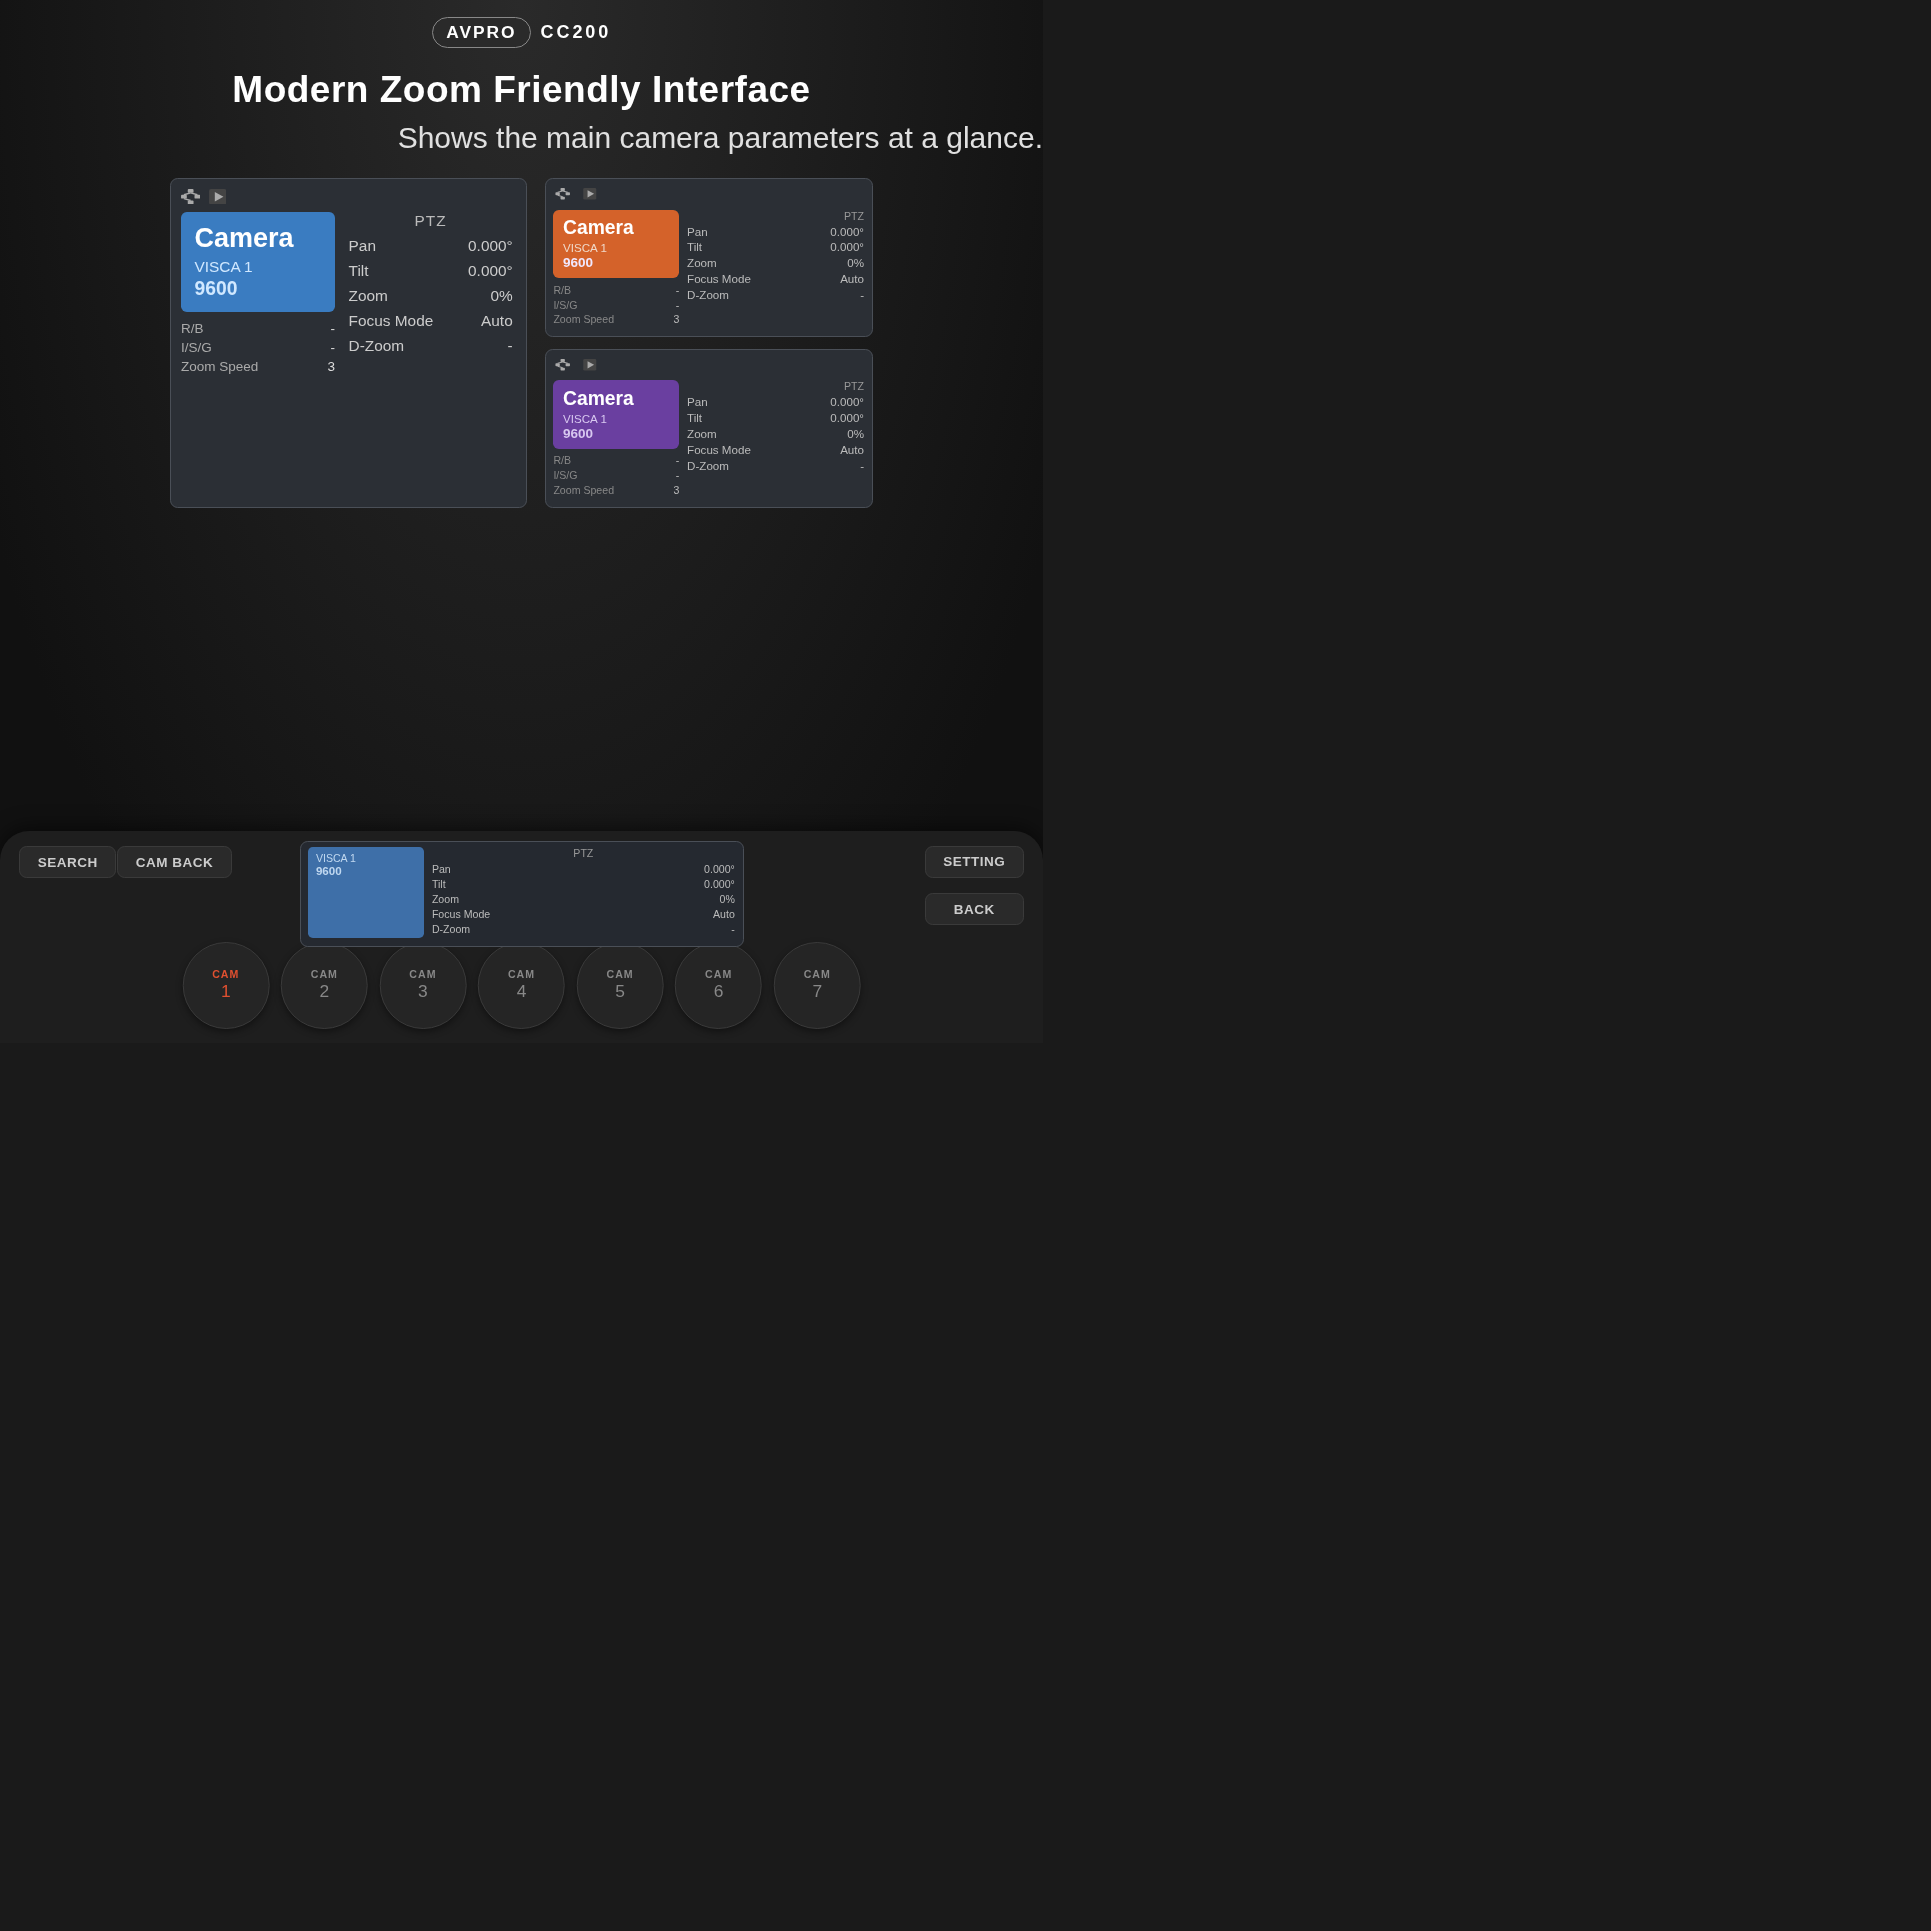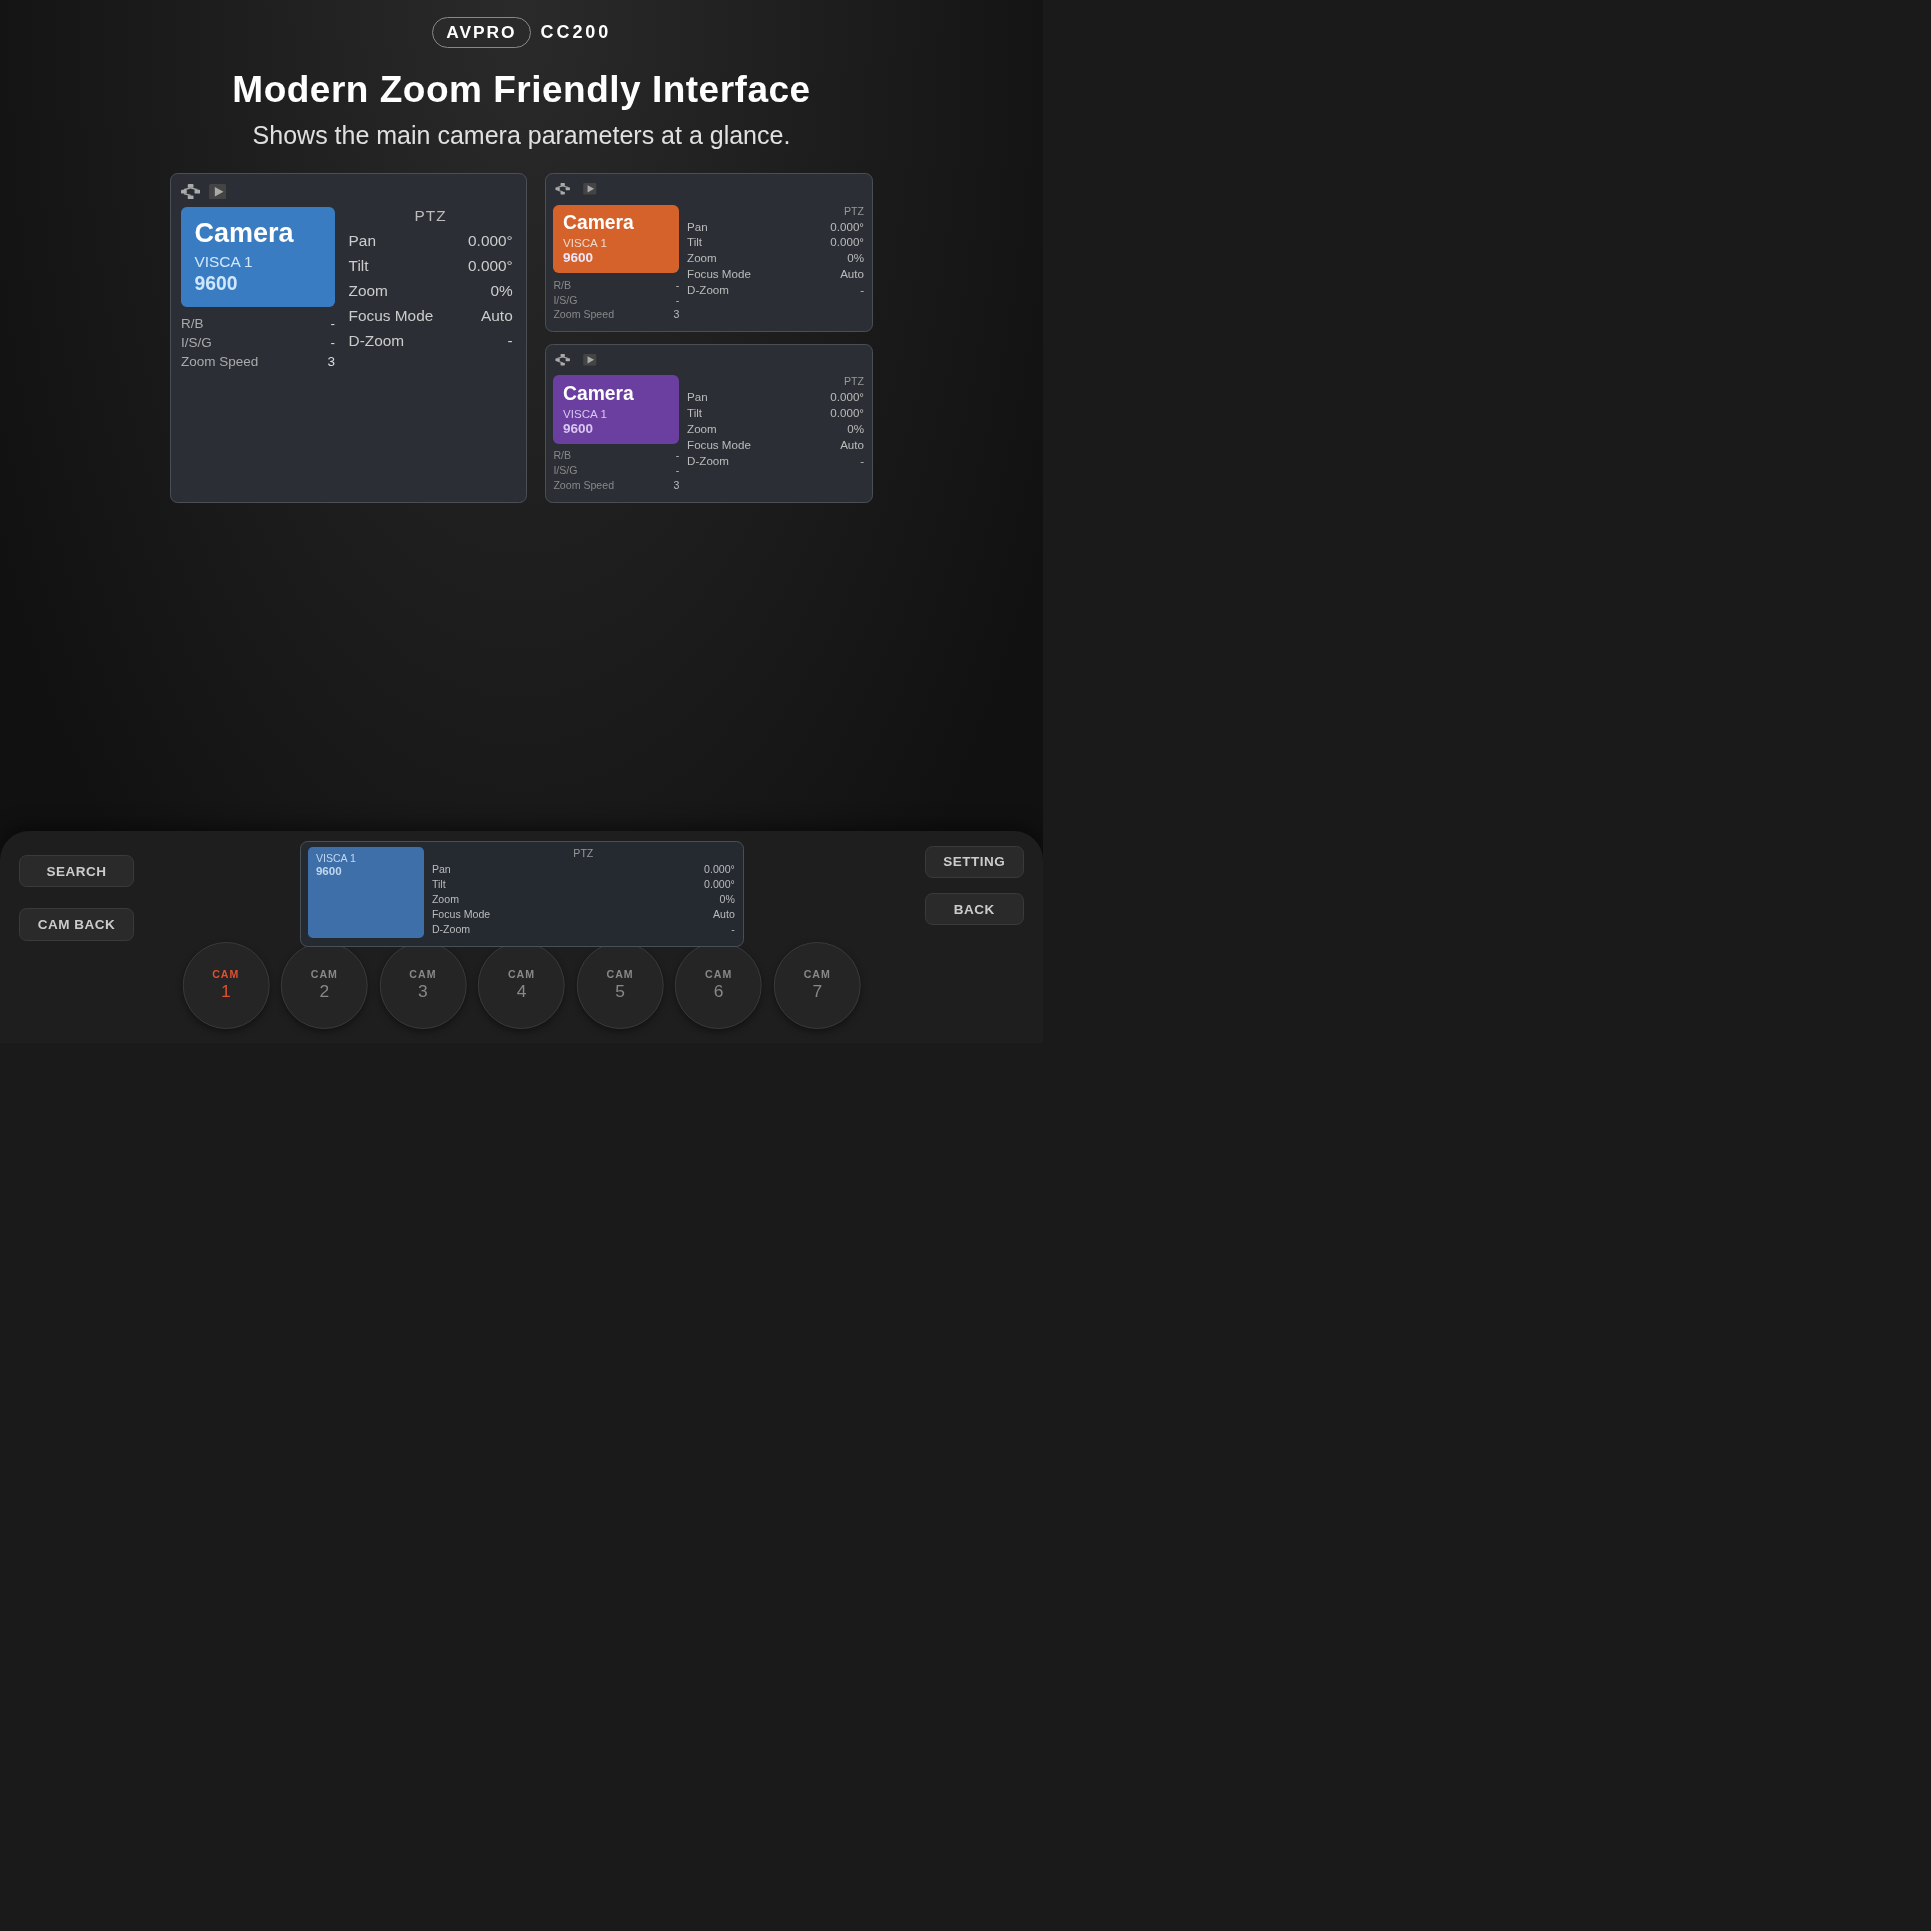--- a/index.html
+++ b/index.html
@@ -44,23 +44,23 @@
     .headline {
       text-align: center;
       color: #fff;
       font-size: 37px;
       font-weight: 900;
       margin-top: 21px;
       letter-spacing: 0.5px;
     }
 
     .subheadline {
-      text-align: center;
+      text-align: right;
       color: #e0e0e0;
-      font-size: 25px;
+      font-size: 30px;
       font-weight: 400;
       margin-top: 9.7px;
     }
 
     
     .main-area {
       display: flex;
       justify-content: center;
       gap: 17.4px;
       margin-top: 23px;
@@ -264,24 +264,23 @@
     .ctrl-cam-baud { color: #c0d8f0; font-size: 11.6px; font-weight: 700; }
 
     .ctrl-ptz { flex: 1; }
     .ctrl-ptz-title { color: #999; font-size: 10.6px; text-align: center; margin-bottom: 3.9px; }
     .ctrl-info-row { display: flex; justify-content: space-between; color: #bbb; font-size: 10.6px; margin-bottom: 2.9px; }
 
     
     .side-buttons-left {
       position: absolute;
       left: 19.3px;
-      top: 24px;
-      display: flex;
-      flex-direction: column;
-      gap: 21px;
+      top: 15px;
+      display: flex;
+      gap: 1px;
     }
 
     .side-buttons-right {
       position: absolute;
       right: 19.3px;
       top: 14.5px;
       display: flex;
       flex-direction: column;
       gap: 15px;
     }

